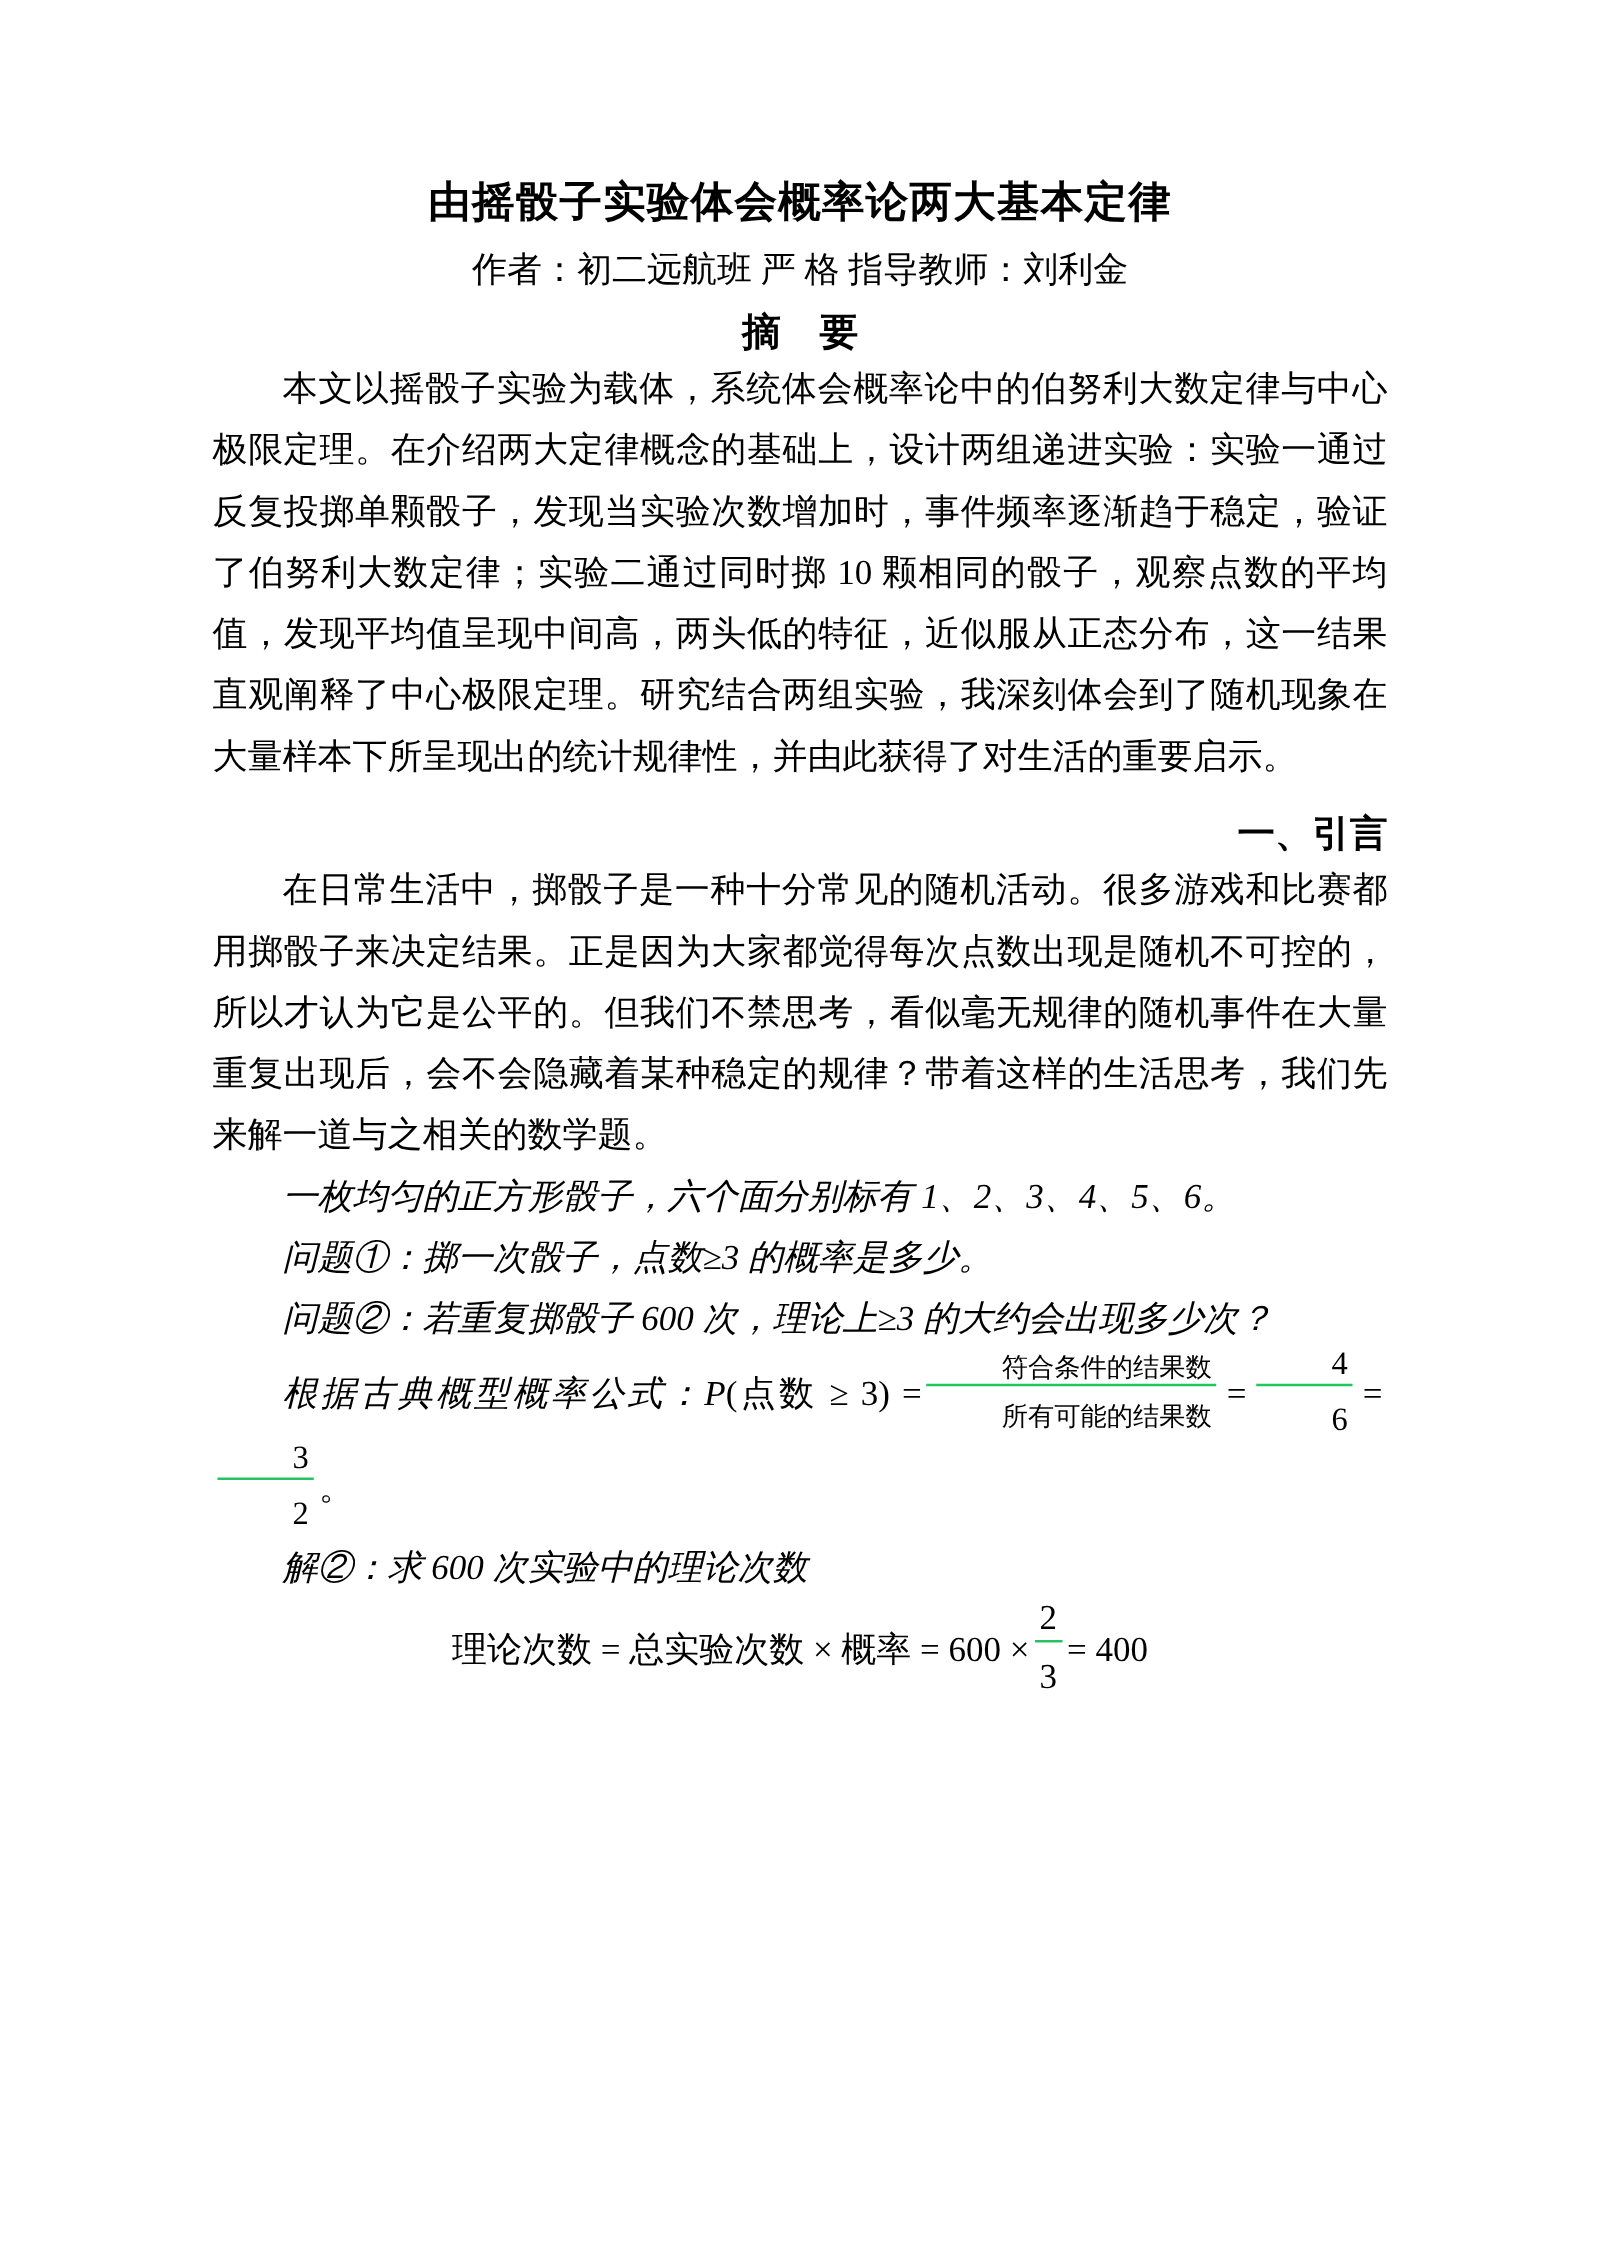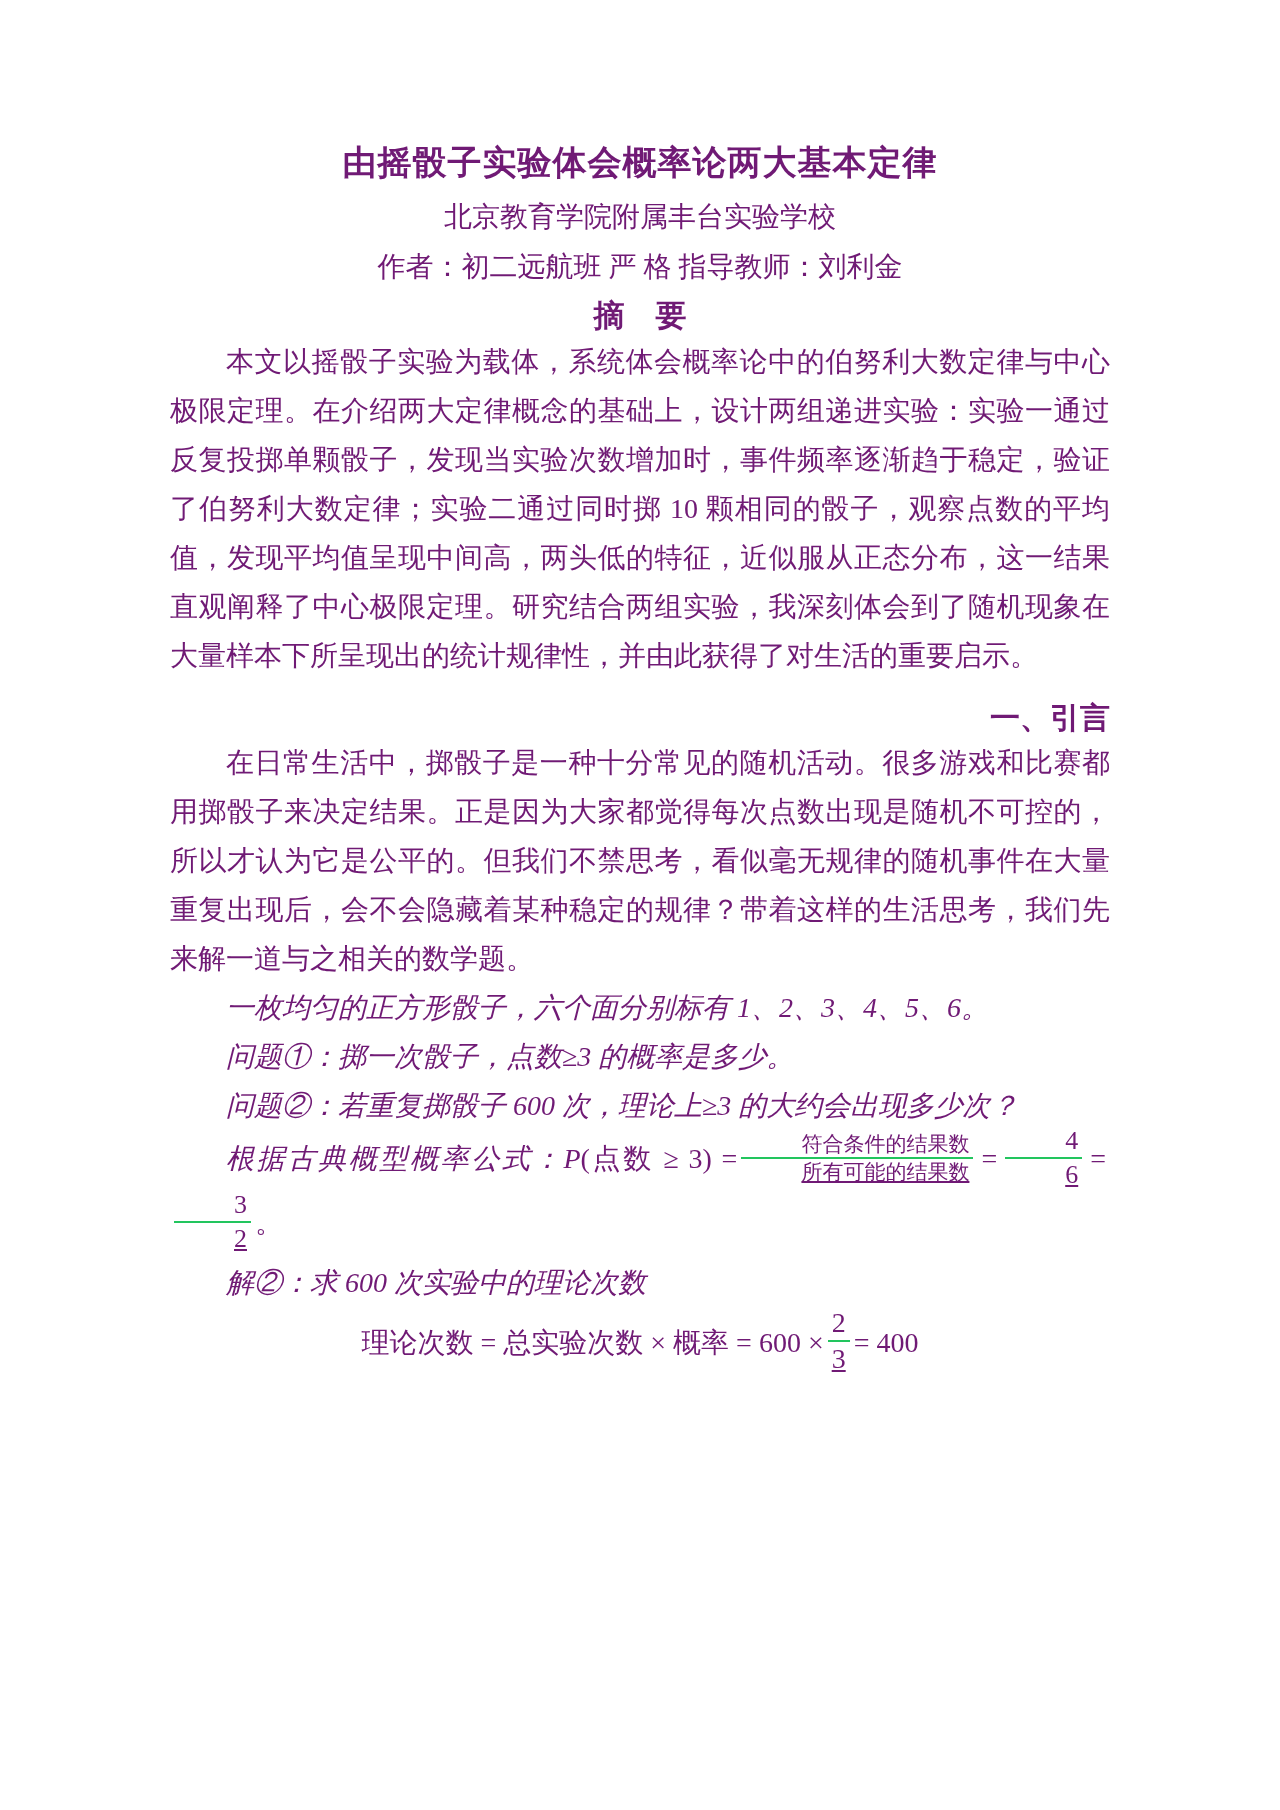--- a/index.html
+++ b/index.html
@@ -9,21 +9,21 @@
   }
   .page {
     position: relative;
     width: 1280px;
     height: 1810px;
     margin: 0 auto;
     background: #ffffff;
     box-sizing: border-box;
     padding: 140px 170px 0 170px;
     overflow: hidden;
-    color: #701a75;
+    color: #000000;
     font-family: "Liberation Serif", serif;
   }
   .doc-title {
     margin: 0;
     font-family: "Liberation Sans", sans-serif;
     font-size: 34px;
     font-weight: 700;
     line-height: 44px;
     text-align: center;
     letter-spacing: 1px;
@@ -88,21 +88,21 @@
     font-style: normal;
     line-height: 1.15;
     margin: 0 4px;
     transform: translateY(-4px);
   }
   .frac .num {
     display: block;
     border-bottom: 2px solid #22c55e;
     padding: 0 4px 1px 4px;
   }
-  .frac .den { display: block; padding-top: 1px; text-decoration: underline; }
+  .frac .den { display: block; padding-top: 12px; }
   .frac-text { font-size: 21px; }
   .frac-num { font-size: 26px; }
   .formula-line {
     margin: 2px 0 0 0;
     font-size: 28px;
     line-height: 80px;
     text-indent: 2em;
   }
   .eq-sign { margin: 0 4px; }
   .solution2-line { margin-top: 0; }
@@ -116,21 +116,20 @@
   .equation .frac { font-size: 28px; }
   .closing-par { margin-top: 2px; }
 </style>
 </head>
 <body>
 
 <div class="page">
 
   <h1 class="doc-title">由摇骰子实验体会概率论两大基本定律</h1>
 
-  <p class="school-line">北京教育学院附属丰台实验学校</p>
 
   <p class="byline">作者：初二远航班 严 格 指导教师：刘利金</p>
 
   <h2 class="abstract-heading">摘　要</h2>
 
   <p class="body-par abstract-par">本文以摇骰子实验为载体，系统体会概率论中的伯努利大数定律与中心极限定理。在介绍两大定律概念的基础上，设计两组递进实验：实验一通过反复投掷单颗骰子，发现当实验次数增加时，事件频率逐渐趋于稳定，验证了伯努利大数定律；实验二通过同时掷 10 颗相同的骰子，观察点数的平均值，发现平均值呈现中间高，两头低的特征，近似服从正态分布，这一结果直观阐释了中心极限定理。研究结合两组实验，我深刻体会到了随机现象在大量样本下所呈现出的统计规律性，并由此获得了对生活的重要启示。</p>
 
 
   <h3 class="section-heading">一、引言</h3>
 

